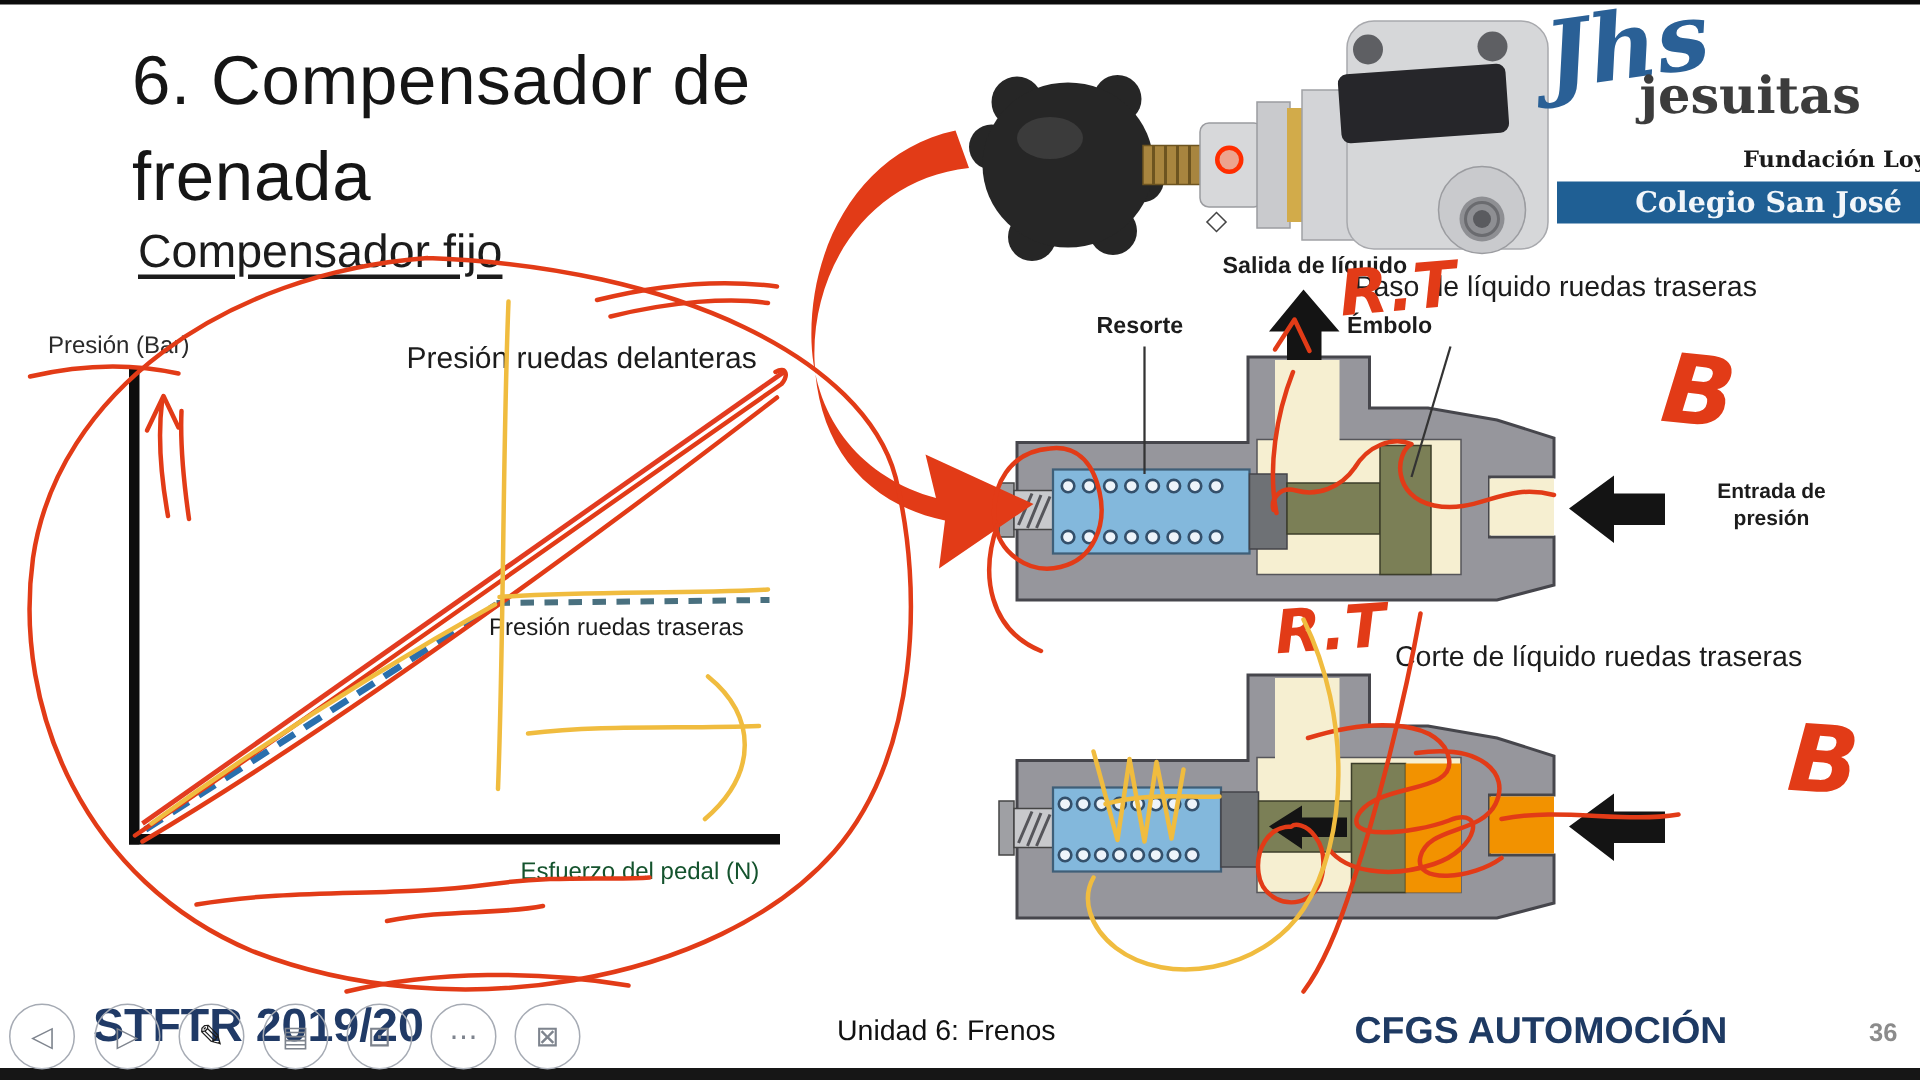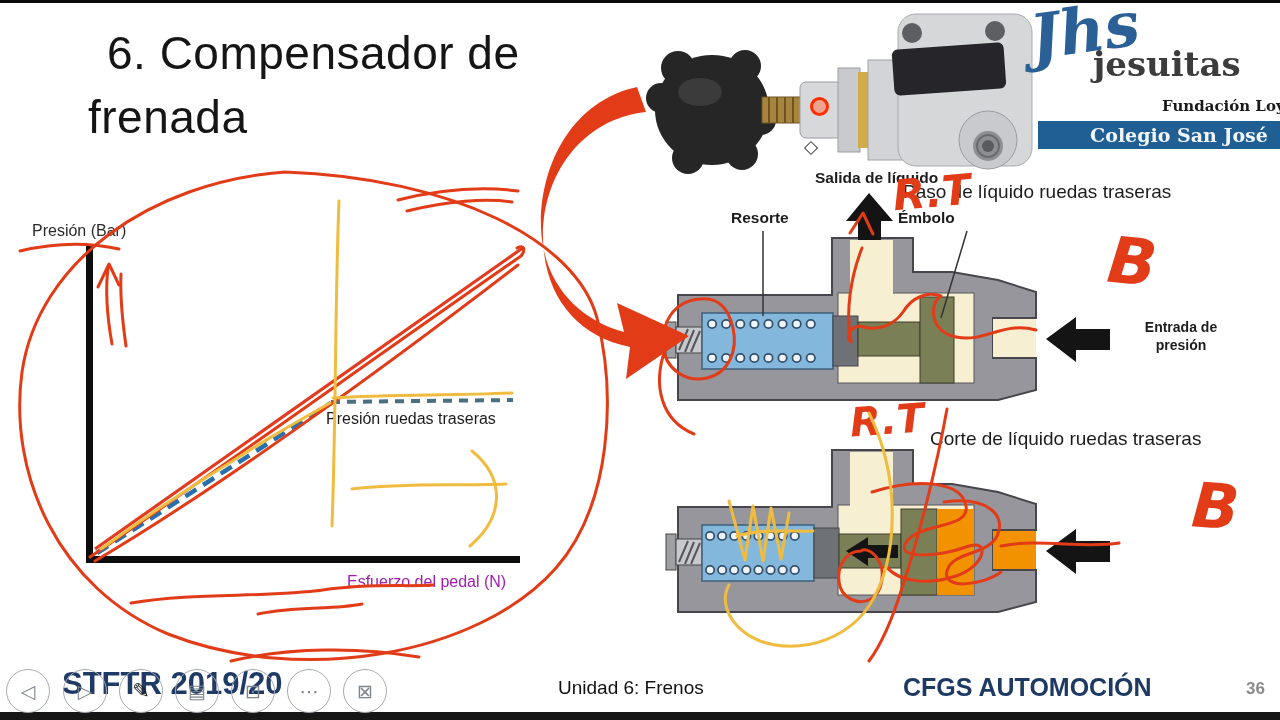--- a/index.html
+++ b/index.html
@@ -119,26 +119,28 @@
       <circle cx="988" cy="140" r="29" fill="#c9cacd" stroke="#9b9ca0"></circle>
       <circle cx="988" cy="146" r="15" fill="#8e8f93"></circle>
       <circle cx="988" cy="146" r="11" fill="none" stroke="#6a6b6f" stroke-width="2"></circle>
       <circle cx="988" cy="146" r="6" fill="#5a5b5f"></circle>
     </g>
 
     <path d="M637,87 C572,101 539,166 541,228 C543,281 576,319 624,332 L617,303 L689,336 L626,379 L630,347
              C577,336 545,297 543,240 C541,178 580,119 646,112 Z" fill="#e23b17"></path>
   </svg>
 
-  <div class="lab title" style="left:88px;top:26px;margin-left:19px;">6. Compensador de</div>
+  <div class="lab title" style="left:88px;top:26px;">6. Compensador de</div>
   <div class="lab title" style="left:88px;top:90px;">frenada</div>
+  <div class="lab subtitle" style="left:92px;top:150px;">Compensador fijo</div>
 
   <div class="lab" style="left:32px;top:222px;font-size:16px;color:#2a2a2a;">Presión (Bar)</div>
+  <div class="lab" style="left:271px;top:228px;font-size:20px;">Presión ruedas delanteras</div>
   <div class="lab" style="left:326px;top:410px;font-size:16px;">Presión ruedas traseras</div>
-  <div class="lab" style="left:347px;top:573px;font-size:16px;color:#a21caf;">Esfuerzo del pedal (N)</div>
+  <div class="lab" style="left:347px;top:573px;font-size:16px;color:#14532d;">Esfuerzo del pedal (N)</div>
 
   <div class="lab" style="left:815px;top:169px;font-size:15.5px;font-weight:600;">Salida de líquido</div>
   <div class="lab" style="left:903px;top:181px;font-size:19px;">Paso de líquido ruedas traseras</div>
   <div class="lab" style="left:731px;top:209px;font-size:15.5px;font-weight:600;text-align:right;">Resorte</div>
   <div class="lab" style="left:898px;top:209px;font-size:15.5px;font-weight:600;">Émbolo</div>
   <div class="lab entrada" style="left:1126px;top:319px;font-size:14px;font-weight:600;">Entrada de presión</div>
   <div class="lab" style="left:930px;top:428px;font-size:19px;">Corte de líquido ruedas traseras</div>
 
   <div class="lab serif" style="left:1030px;top:-6px;font-size:62px;font-style:italic;font-weight:bold;color:#2a6096;transform:rotate(-8deg);">Jhs</div>
   <div class="lab serif" style="left:1093px;top:44px;font-size:34px;color:#3c3c3c;">jesuitas</div>

